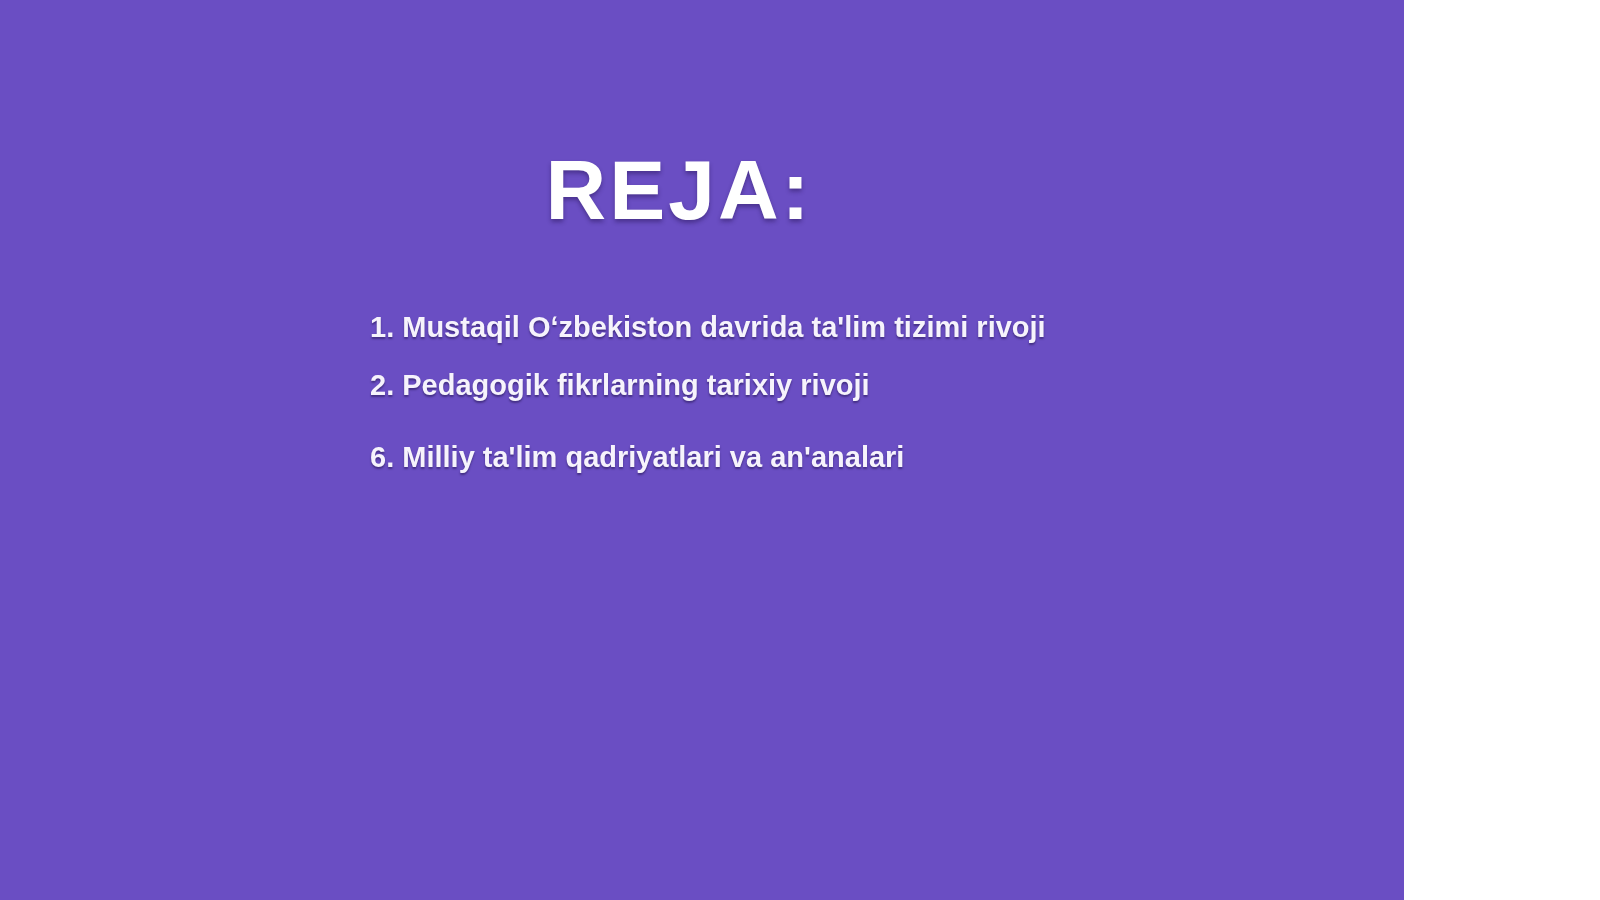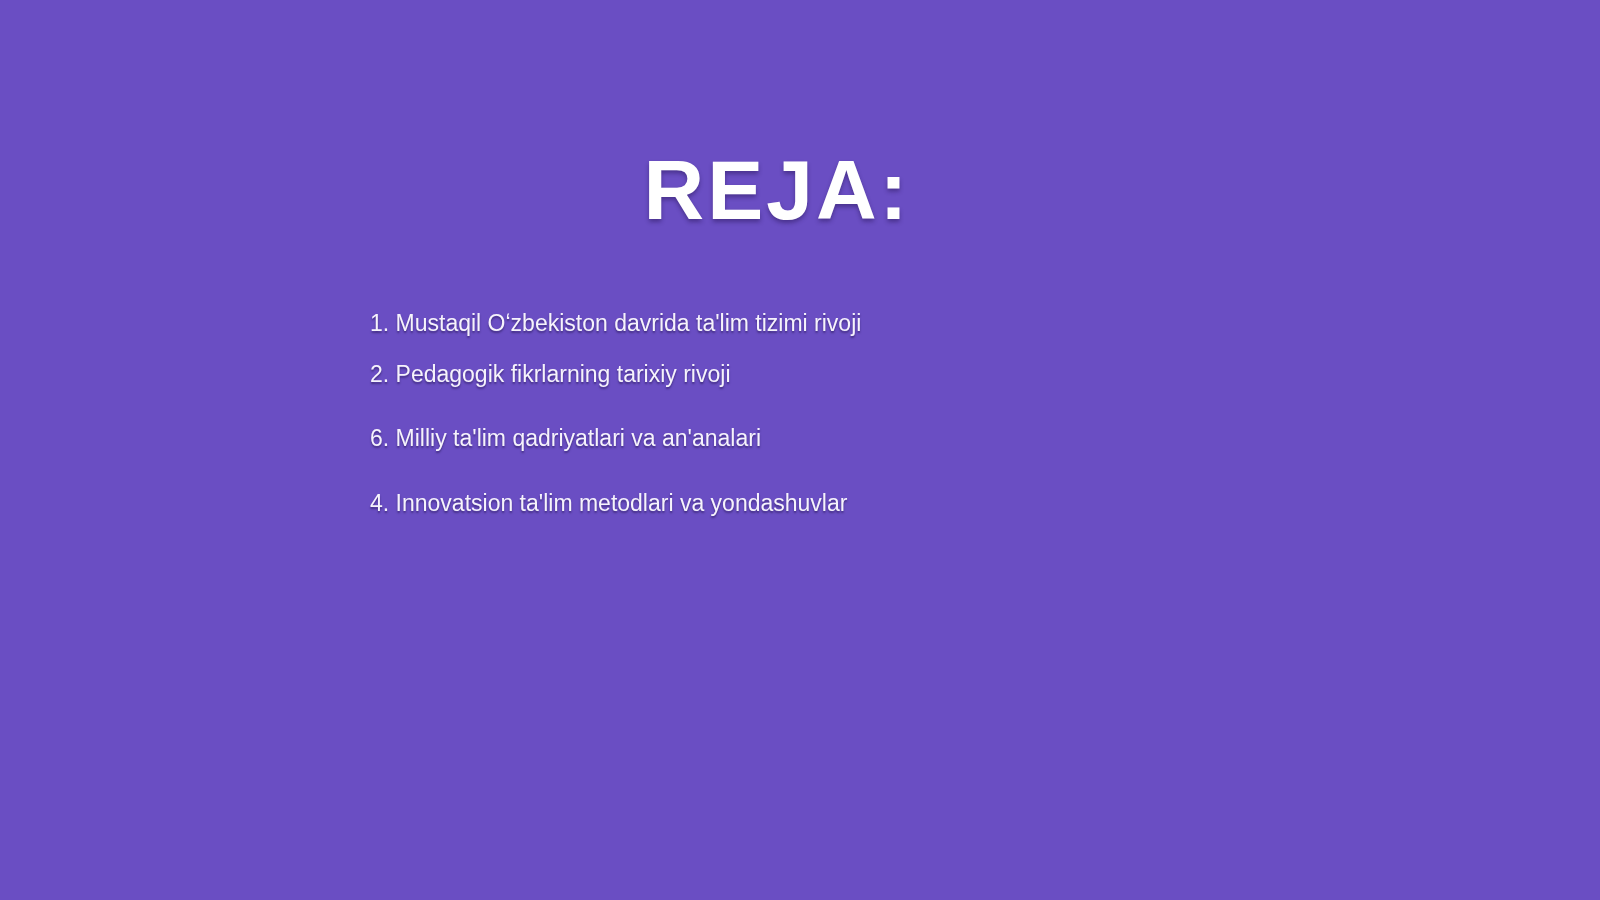--- a/index.html
+++ b/index.html
@@ -7,21 +7,21 @@
     padding: 0;
   }
   body {
     width: 1600px;
     height: 900px;
     overflow: hidden;
     font-family: "Liberation Sans", sans-serif;
   }
   .slide {
     position: relative;
-    width: 1600px;
+    width: 1404px;
     height: 900px;
     background: var(--bg-color, #6A4EC3);
   }
   .slide-title {
     position: absolute;
     top: 92px;
     left: 0;
     right: 46px; 
     text-align: center;
     font-size: 84px;
@@ -33,22 +33,22 @@
   }
   .plan-list {
     position: absolute;
     left: 370px;
     top: 310px;
     margin: 0;
     padding: 0;
     list-style: none;
   }
   .plan-item {
-    font-size: 23px;
-    font-weight: 400;
+    font-size: 29px;
+    font-weight: 700;
     line-height: 1.2;
     color: var(--text-color, #F6F3FC);
     text-shadow: 0 2px 2px rgba(30, 15, 70, 0.5);
     margin: 0 0 37px 0;
     white-space: nowrap;
   }
   .plan-item:first-child {
     margin-bottom: 23px;
   }
   .plan-item:last-child {
@@ -58,15 +58,14 @@
 </head>
 <body>
 
 <div class="slide">
   <h1 class="slide-title">REJA:</h1>
 
   <ul class="plan-list">
     <li class="plan-item">1. Mustaqil Oʻzbekiston davrida ta'lim tizimi rivoji</li>
     <li class="plan-item">2. Pedagogik fikrlarning tarixiy rivoji</li>
     <li class="plan-item">6. Milliy ta'lim qadriyatlari va an'analari</li>
-    <li class="plan-item">4. Innovatsion ta'lim metodlari va yondashuvlar</li>
   </ul>
 </div>
 
 </body></html>

